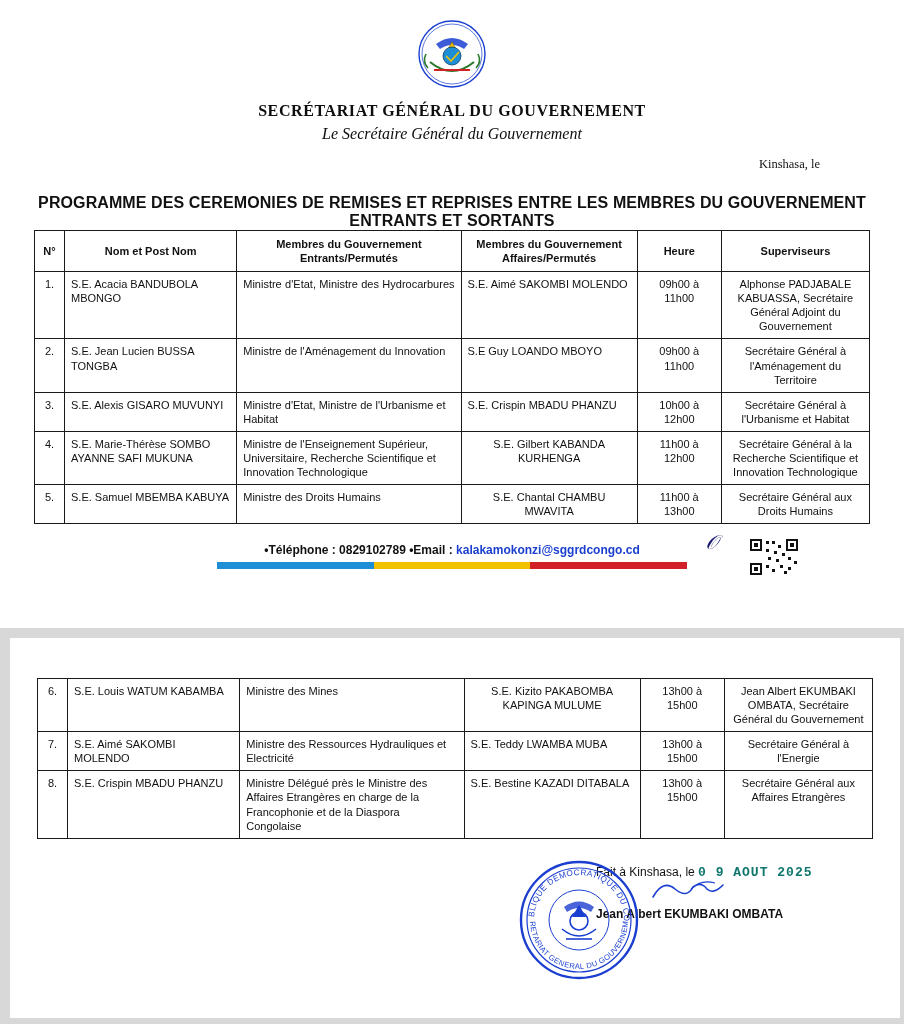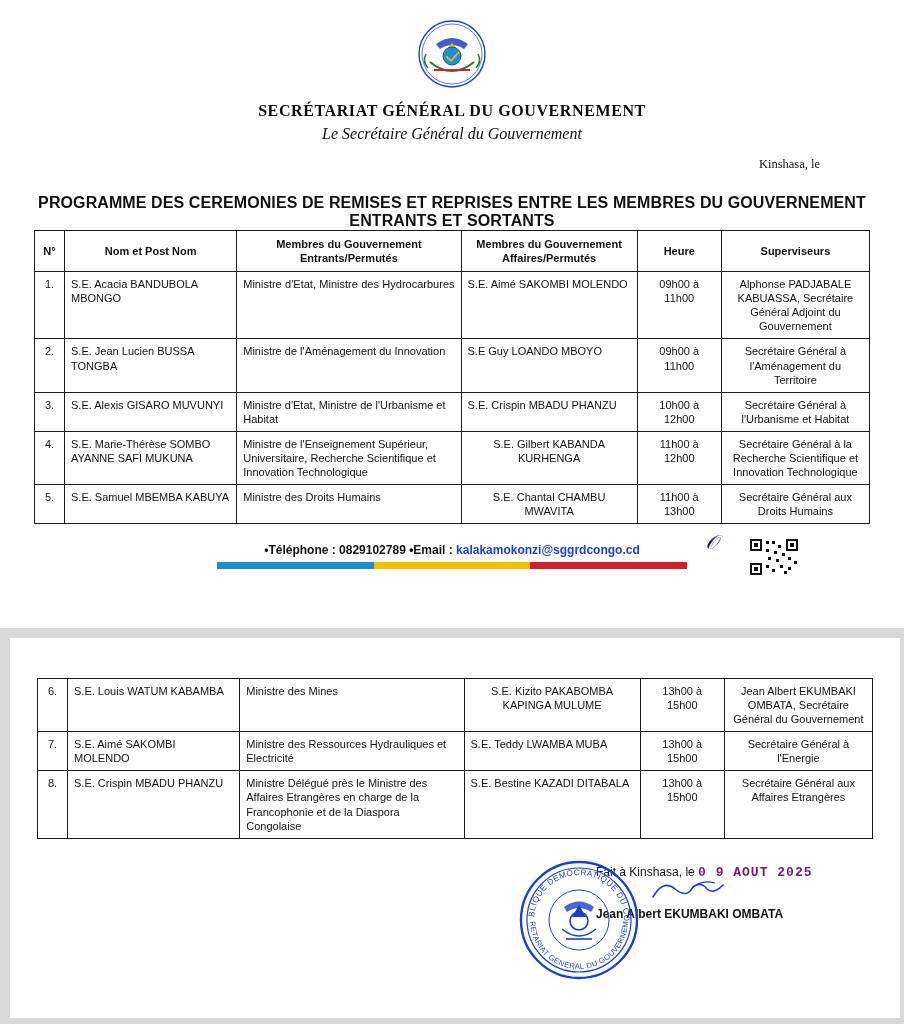--- a/index.html
+++ b/index.html
@@ -163,21 +163,21 @@
     height: 120px;
   }
   .fait {
     font-size: 12px;
     position: absolute;
     left: 560px;
     top: 0;
     white-space: nowrap;
   }
   .fait .datestamp {
-    color: #701a75;
+    color: #0f766e;
     font-weight: bold;
     font-family: "Liberation Mono", monospace;
     font-size: 13px;
     letter-spacing: 1px;
   }
   .signer {
     font-size: 12px;
     font-weight: bold;
     position: absolute;
     left: 560px;

